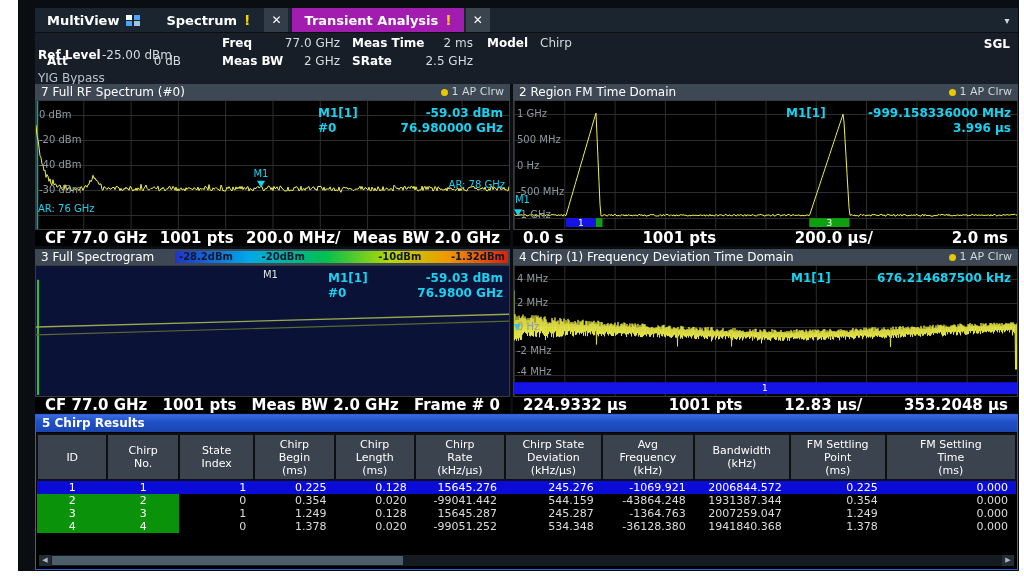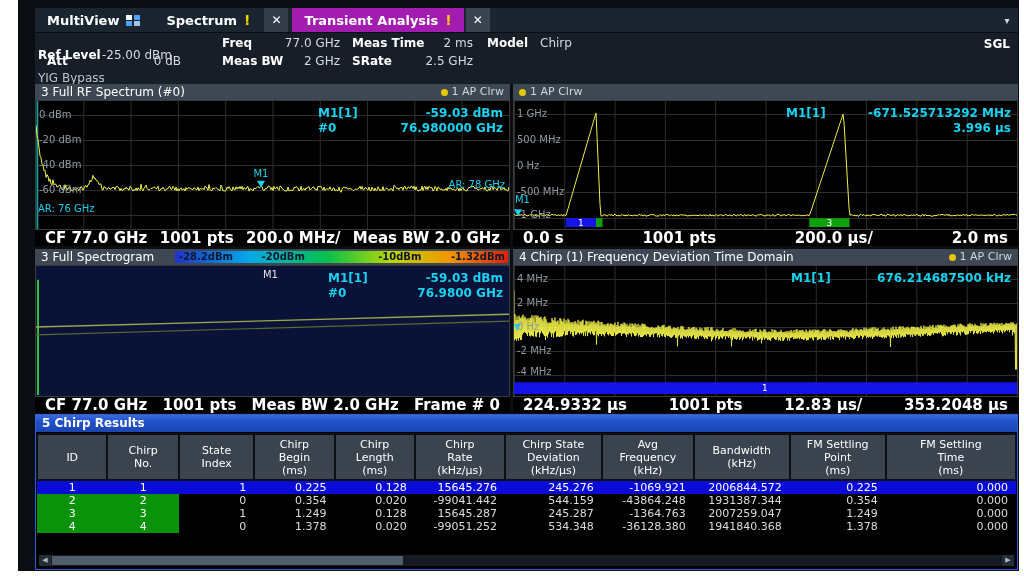--- a/index.html
+++ b/index.html
@@ -149,37 +149,37 @@
     </div>
     <div class="field" style="left:317px;top:21px;width:121px;">
       <span class="flabel">SRate</span>
       <span class="fval">2.5 GHz</span>
     </div>
     <div class="yig">YIG Bypass</div>
   </div>
 
   <div class="panel" style="left:17px;top:84px;width:475px;height:162px;">
     <div class="ptitle">
-      <span>3 Full RF Spectrum (#0)</span>
+      <span>7 Full RF Spectrum (#0)</span>
       <span class="badge">
         <span class="badgedot"></span>
         <span>1  AP Clrw</span>
       </span>
     </div>
     <div class="chart grid-a" style="width:475px;height:130px;">
       <svg viewBox="0 0 473 130" preserveAspectRatio="none">
         <line x1="1.5" y1="0" x2="1.5" y2="130" stroke="#00a5a5" stroke-width="1.5"></line>
         <polyline id="trace1" points="0,24.5 1,35.0 2,39.6 3,46.9 4,55.7 5,57.6 6,64.4 7,65.3 8,70.9 9,70.2 10,77.6 11,74.7 12,76.5 13,81.6 14,79.1 15,84.2 16,85.0 17,80.0 18,85.2 19,84.2 20,84.6 21,87.6 22,86.8 23,86.0 24,85.3 25,88.5 26,89.9 27,90.2 28,90.3 29,85.0 30,88.3 31,90.4 32,89.6 33,87.5 34,87.1 35,90.3 36,91.2 37,90.9 38,89.2 39,89.3 40,90.0 41,88.6 42,89.9 43,90.9 44,89.1 45,86.9 46,87.9 47,90.8 48,88.4 49,86.3 50,85.9 51,87.6 52,84.9 53,84.5 54,80.5 55,82.0 56,79.9 57,75.5 58,78.5 59,78.1 60,80.5 61,80.6 62,82.2 63,84.8 64,84.3 65,84.3 66,90.0 67,90.6 68,86.9 69,87.7 70,88.6 71,89.9 72,88.2 73,88.1 74,89.6 75,89.4 76,88.1 77,88.1 78,87.6 79,90.0 80,87.1 81,86.7 82,87.5 83,88.4 84,91.1 85,88.7 86,90.8 87,90.7 88,88.8 89,89.6 90,87.5 91,89.2 92,89.0 93,90.7 94,86.8 95,87.3 96,89.9 97,91.5 98,89.7 99,90.8 100,88.3 101,90.9 102,88.2 103,89.6 104,90.7 105,84.6 106,89.7 107,91.3 108,88.8 109,87.2 110,85.3 111,88.7 112,90.1 113,90.4 114,89.8 115,88.7 116,88.8 117,88.2 118,87.2 119,87.8 120,89.2 121,88.7 122,86.5 123,91.2 124,90.9 125,89.0 126,89.4 127,87.6 128,89.3 129,91.3 130,89.8 131,89.2 132,89.1 133,86.9 134,86.8 135,89.9 136,89.3 137,86.6 138,88.2 139,90.7 140,87.5 141,91.3 142,89.1 143,91.2 144,89.3 145,88.1 146,90.3 147,89.9 148,89.2 149,91.4 150,88.0 151,89.8 152,88.4 153,88.1 154,88.6 155,89.2 156,89.6 157,90.0 158,87.9 159,88.9 160,89.7 161,90.2 162,87.4 163,91.0 164,88.9 165,89.0 166,89.9 167,88.7 168,90.1 169,86.7 170,87.0 171,88.4 172,90.7 173,84.9 174,90.0 175,90.8 176,91.0 177,88.2 178,89.6 179,88.9 180,87.8 181,89.1 182,89.5 183,90.4 184,91.1 185,85.4 186,87.7 187,91.5 188,90.7 189,91.9 190,90.5 191,87.5 192,89.0 193,86.9 194,88.7 195,90.5 196,91.3 197,87.2 198,89.9 199,90.4 200,87.2 201,89.5 202,87.5 203,89.1 204,86.7 205,89.4 206,86.7 207,90.1 208,87.8 209,88.8 210,89.7 211,87.4 212,86.9 213,91.5 214,88.9 215,89.6 216,89.9 217,91.4 218,88.2 219,89.1 220,88.7 221,87.8 222,86.7 223,88.3 224,87.8 225,86.7 226,86.8 227,90.3 228,91.3 229,89.2 230,89.1 231,88.8 232,86.6 233,86.5 234,87.4 235,90.1 236,87.9 237,91.0 238,86.7 239,89.0 240,88.8 241,87.1 242,89.5 243,90.7 244,86.5 245,86.8 246,88.9 247,89.3 248,90.8 249,91.4 250,91.3 251,91.3 252,87.3 253,91.4 254,90.9 255,90.4 256,90.7 257,91.1 258,87.8 259,88.4 260,86.8 261,87.7 262,88.4 263,91.4 264,90.5 265,86.6 266,90.9 267,89.5 268,88.8 269,90.7 270,88.1 271,89.1 272,87.4 273,86.9 274,90.5 275,89.5 276,88.5 277,87.3 278,87.4 279,90.0 280,89.2 281,91.0 282,86.5 283,87.0 284,86.7 285,86.8 286,88.8 287,90.6 288,87.5 289,90.9 290,89.4 291,89.4 292,89.4 293,89.5 294,87.2 295,90.2 296,91.1 297,88.7 298,88.2 299,91.4 300,90.0 301,91.0 302,91.1 303,87.3 304,91.4 305,92.7 306,89.5 307,87.8 308,87.6 309,88.0 310,88.4 311,87.9 312,89.6 313,89.1 314,88.7 315,89.4 316,89.8 317,90.9 318,90.8 319,89.7 320,89.4 321,89.6 322,89.3 323,88.4 324,86.6 325,89.7 326,86.7 327,90.0 328,90.0 329,87.9 330,88.2 331,89.6 332,90.6 333,87.5 334,90.9 335,91.3 336,87.4 337,89.6 338,91.2 339,88.4 340,91.0 341,90.6 342,87.0 343,89.1 344,91.4 345,89.9 346,91.0 347,86.9 348,91.1 349,90.0 350,88.7 351,88.4 352,89.7 353,90.9 354,89.4 355,89.1 356,89.4 357,91.5 358,85.5 359,86.7 360,88.2 361,89.1 362,88.4 363,90.1 364,88.2 365,88.0 366,87.8 367,90.7 368,87.1 369,86.7 370,89.4 371,89.6 372,87.4 373,87.6 374,88.8 375,86.6 376,86.8 377,88.9 378,86.6 379,90.3 380,87.1 381,89.9 382,91.4 383,90.9 384,90.0 385,90.6 386,86.5 387,91.0 388,87.6 389,86.6 390,89.9 391,87.0 392,89.9 393,86.6 394,87.6 395,88.3 396,87.9 397,91.5 398,90.3 399,86.7 400,88.2 401,91.2 402,87.2 403,87.9 404,89.7 405,89.5 406,89.5 407,90.9 408,89.6 409,90.5 410,88.6 411,91.2 412,87.7 413,89.5 414,88.6 415,88.3 416,90.1 417,89.6 418,89.7 419,90.8 420,90.4 421,88.8 422,88.5 423,91.4 424,88.7 425,91.0 426,89.0 427,87.9 428,90.5 429,90.1 430,91.3 431,91.2 432,88.8 433,87.8 434,87.8 435,86.6 436,87.3 437,86.7 438,86.9 439,89.2 440,88.2 441,89.5 442,90.4 443,90.2 444,88.9 445,89.5 446,88.0 447,88.6 448,89.9 449,87.4 450,90.5 451,91.4 452,91.0 453,89.0 454,90.8 455,86.8 456,86.6 457,90.1 458,87.7 459,88.4 460,88.9 461,90.8 462,87.8 463,88.3 464,86.8 465,90.3 466,88.9 467,89.6 468,87.9 469,90.5 470,89.6 471,91.1 472,91.3 473,86.9" fill="none" stroke="#f2f24b" stroke-width="1"></polyline>
         <polygon points="225,88 221,81 229,81" fill="#19d2f0"></polygon>
         <text x="225" y="77" text-anchor="middle" font-size="10" fill="#19d2f0">M1</text>
       </svg>
       <span class="ylab" style="top:8px;">0 dBm</span>
       <span class="ylab" style="top:33px;">-20 dBm</span>
       <span class="ylab" style="top:58px;">-40 dBm</span>
-      <span class="ylab" style="top:83px;">-60 dBm</span>
+      <span class="ylab" style="top:83px;">-30 dBm</span>
       <div class="mreadout" style="right:6px;width:185px;">
         <div class="mrow">
               <span>M1[1]</span>
               <span>-59.03 dBm</span>
             </div>
         <div class="mrow">
               <span>#0</span>
               <span>76.980000 GHz</span>
             </div>
       </div>
@@ -189,20 +189,21 @@
     <div class="pfooter">
       <span>CF 77.0 GHz</span>
       <span>1001 pts</span>
       <span>200.0 MHz/</span>
       <span>Meas BW 2.0 GHz</span>
     </div>
   </div>
 
   <div class="panel" style="left:495px;top:84px;width:505px;height:162px;">
     <div class="ptitle">
+      <span>2 Region FM Time Domain</span>
       <span class="badge">
         <span class="badgedot"></span>
         <span>1  AP Clrw</span>
       </span>
     </div>
     <div class="chart grid-b" style="width:505px;height:130px;">
       <svg viewBox="0 0 503 130" preserveAspectRatio="none">
         <polyline id="trace2" points="0,115.6 1,115.5 2,116.6 3,115.8 4,116.8 5,115.8 6,115.6 7,116.1 8,115.2 9,116.5 10,115.4 11,115.5 12,115.7 13,117.0 14,116.1 15,116.4 16,115.2 17,116.4 18,115.5 19,115.6 20,116.5 21,117.0 22,115.4 23,116.6 24,116.5 25,116.8 26,116.1 27,115.0 28,116.5 29,116.8 30,115.3 31,116.4 32,116.2 33,115.0 34,116.5 35,116.2 36,116.6 37,115.3 38,115.6 39,115.2 40,116.0 41,115.4 42,115.7 43,116.7 44,115.7 45,115.8 46,116.4 47,115.4 48,115.8 49,117.0 50,115.1 51,116.3 52,116.3 53,112.9 54,109.4 55,105.9 56,102.4 57,98.9 58,95.5 59,92.0 60,88.5 61,85.0 62,81.5 63,78.1 64,74.6 65,71.1 66,67.6 67,64.1 68,60.7 69,57.2 70,53.7 71,50.2 72,46.8 73,43.3 74,39.8 75,36.3 76,32.8 77,29.4 78,25.9 79,22.4 80,18.9 81,15.4 82,12.3 83,35.4 84,58.6 85,81.8 86,105.0 87,116.7 88,116.8 89,116.3 90,115.4 91,115.7 92,116.2 93,116.8 94,116.4 95,115.1 96,116.3 97,115.6 98,115.5 99,116.8 100,115.4 101,115.1 102,115.8 103,116.8 104,116.3 105,116.2 106,116.9 107,116.2 108,115.2 109,116.4 110,115.5 111,116.9 112,115.4 113,116.8 114,116.0 115,115.3 116,116.6 117,115.8 118,116.8 119,116.3 120,115.7 121,116.5 122,115.6 123,116.5 124,116.5 125,115.0 126,115.7 127,116.1 128,115.5 129,116.9 130,115.8 131,115.7 132,117.0 133,116.7 134,116.3 135,116.3 136,115.7 137,115.1 138,115.8 139,115.3 140,115.5 141,116.4 142,116.9 143,116.7 144,116.9 145,116.5 146,115.2 147,116.1 148,116.9 149,115.4 150,115.8 151,116.4 152,115.2 153,115.5 154,115.1 155,116.6 156,116.5 157,115.4 158,116.5 159,116.4 160,115.5 161,117.0 162,115.7 163,115.9 164,116.5 165,116.5 166,115.7 167,115.4 168,115.9 169,115.8 170,115.7 171,116.1 172,115.9 173,116.6 174,116.8 175,116.3 176,116.0 177,116.9 178,115.8 179,116.1 180,116.1 181,116.2 182,116.0 183,116.3 184,116.5 185,116.1 186,115.9 187,115.7 188,116.3 189,116.5 190,115.4 191,116.9 192,116.3 193,115.6 194,116.7 195,116.7 196,115.0 197,116.8 198,116.0 199,116.2 200,116.7 201,116.6 202,115.0 203,116.2 204,116.9 205,115.8 206,115.6 207,115.5 208,116.0 209,116.5 210,116.6 211,115.3 212,115.1 213,116.0 214,116.8 215,115.6 216,116.0 217,116.4 218,116.8 219,116.0 220,115.0 221,116.0 222,116.6 223,116.5 224,115.1 225,116.6 226,115.4 227,115.5 228,115.8 229,117.0 230,116.1 231,115.2 232,117.0 233,115.5 234,116.0 235,115.9 236,116.1 237,116.4 238,115.7 239,115.3 240,116.5 241,116.3 242,117.0 243,116.4 244,115.4 245,116.0 246,115.3 247,115.0 248,116.0 249,115.7 250,116.8 251,116.8 252,116.0 253,116.0 254,115.9 255,115.7 256,116.2 257,117.0 258,115.9 259,115.0 260,116.8 261,116.7 262,116.3 263,115.3 264,115.1 265,115.2 266,116.1 267,117.0 268,115.5 269,116.3 270,115.3 271,115.6 272,116.9 273,115.8 274,115.3 275,115.1 276,116.1 277,116.9 278,115.6 279,115.9 280,115.4 281,116.6 282,115.8 283,116.3 284,115.8 285,115.9 286,116.2 287,116.7 288,116.2 289,116.2 290,116.6 291,116.4 292,116.2 293,115.5 294,116.1 295,116.6 296,114.7 297,111.7 298,108.6 299,105.5 300,102.5 301,99.4 302,96.3 303,93.2 304,90.2 305,87.1 306,84.0 307,81.0 308,77.9 309,74.8 310,71.8 311,68.7 312,65.6 313,62.5 314,59.5 315,56.4 316,53.3 317,50.3 318,47.2 319,44.1 320,41.1 321,38.0 322,34.9 323,31.8 324,28.8 325,25.7 326,22.6 327,19.6 328,16.5 329,13.4 330,21.3 331,38.7 332,56.1 333,73.5 334,90.9 335,108.3 336,116.1 337,115.7 338,115.3 339,116.5 340,116.2 341,115.8 342,117.0 343,115.9 344,117.0 345,116.9 346,115.3 347,115.1 348,116.2 349,116.0 350,115.3 351,116.5 352,116.6 353,115.8 354,116.5 355,115.6 356,116.3 357,116.9 358,115.1 359,115.7 360,115.4 361,115.4 362,116.0 363,116.0 364,116.3 365,116.3 366,115.5 367,115.2 368,115.1 369,116.7 370,115.5 371,116.9 372,116.8 373,115.3 374,115.1 375,115.6 376,116.0 377,116.0 378,116.2 379,115.9 380,115.1 381,116.9 382,116.7 383,115.8 384,115.2 385,116.6 386,115.6 387,115.2 388,116.9 389,115.4 390,115.5 391,115.3 392,116.1 393,116.5 394,116.7 395,116.0 396,116.4 397,116.0 398,115.5 399,116.6 400,115.3 401,116.6 402,115.3 403,115.3 404,116.1 405,116.5 406,116.6 407,117.0 408,115.4 409,115.2 410,116.9 411,115.1 412,116.3 413,116.2 414,116.3 415,116.1 416,116.2 417,116.9 418,117.0 419,116.9 420,116.4 421,116.2 422,116.6 423,116.2 424,115.9 425,115.1 426,116.2 427,115.2 428,115.3 429,115.3 430,116.0 431,115.9 432,115.8 433,115.0 434,116.6 435,115.0 436,116.7 437,116.4 438,116.6 439,116.6 440,115.8 441,116.9 442,115.9 443,116.0 444,115.5 445,116.5 446,115.8 447,116.2 448,116.2 449,115.5 450,115.6 451,116.0 452,115.5 453,115.6 454,117.0 455,115.9 456,116.5 457,115.9 458,115.2 459,115.1 460,116.5 461,115.6 462,115.5 463,116.1 464,116.2 465,115.6 466,116.2 467,115.9 468,115.7 469,116.1 470,116.2 471,116.2 472,115.8 473,116.3 474,115.5 475,115.9 476,116.9 477,115.3 478,116.7 479,115.9 480,115.4 481,115.0 482,116.4 483,116.9 484,116.0 485,116.0 486,115.8 487,116.5 488,116.4 489,115.4 490,115.4 491,116.1 492,115.7 493,115.4 494,115.5 495,116.1 496,115.5 497,115.8 498,115.0 499,115.6 500,115.1 501,115.1 502,116.2 503,115.2" fill="none" stroke="#f2f24b" stroke-width="1"></polyline>
         <g id="regions2">
               <rect x="51.809" y="119" width="30.180000000000007" height="9" fill="#1414e6"></rect>
@@ -215,21 +216,21 @@
         <text x="1" y="104" font-size="10" fill="#19d2f0">M1</text>
       </svg>
       <span class="ylab" style="top:7px;">1 GHz</span>
       <span class="ylab" style="top:33px;">500 MHz</span>
       <span class="ylab" style="top:59px;">0 Hz</span>
       <span class="ylab" style="top:85px;">-500 MHz</span>
       <span class="ylab" style="top:108px;">-1 GHz</span>
       <div class="mreadout" style="right:6px;width:225px;">
         <div class="mrow">
               <span>M1[1]</span>
-              <span>-671.525713292 MHz</span>
+              <span>-999.158336000 MHz</span>
             </div>
         <div class="mrow">
               <span></span>
               <span>3.996 µs</span>
             </div>
       </div>
     </div>
     <div class="pfooter">
       <span>0.0 s</span>
       <span>1001 pts</span>

